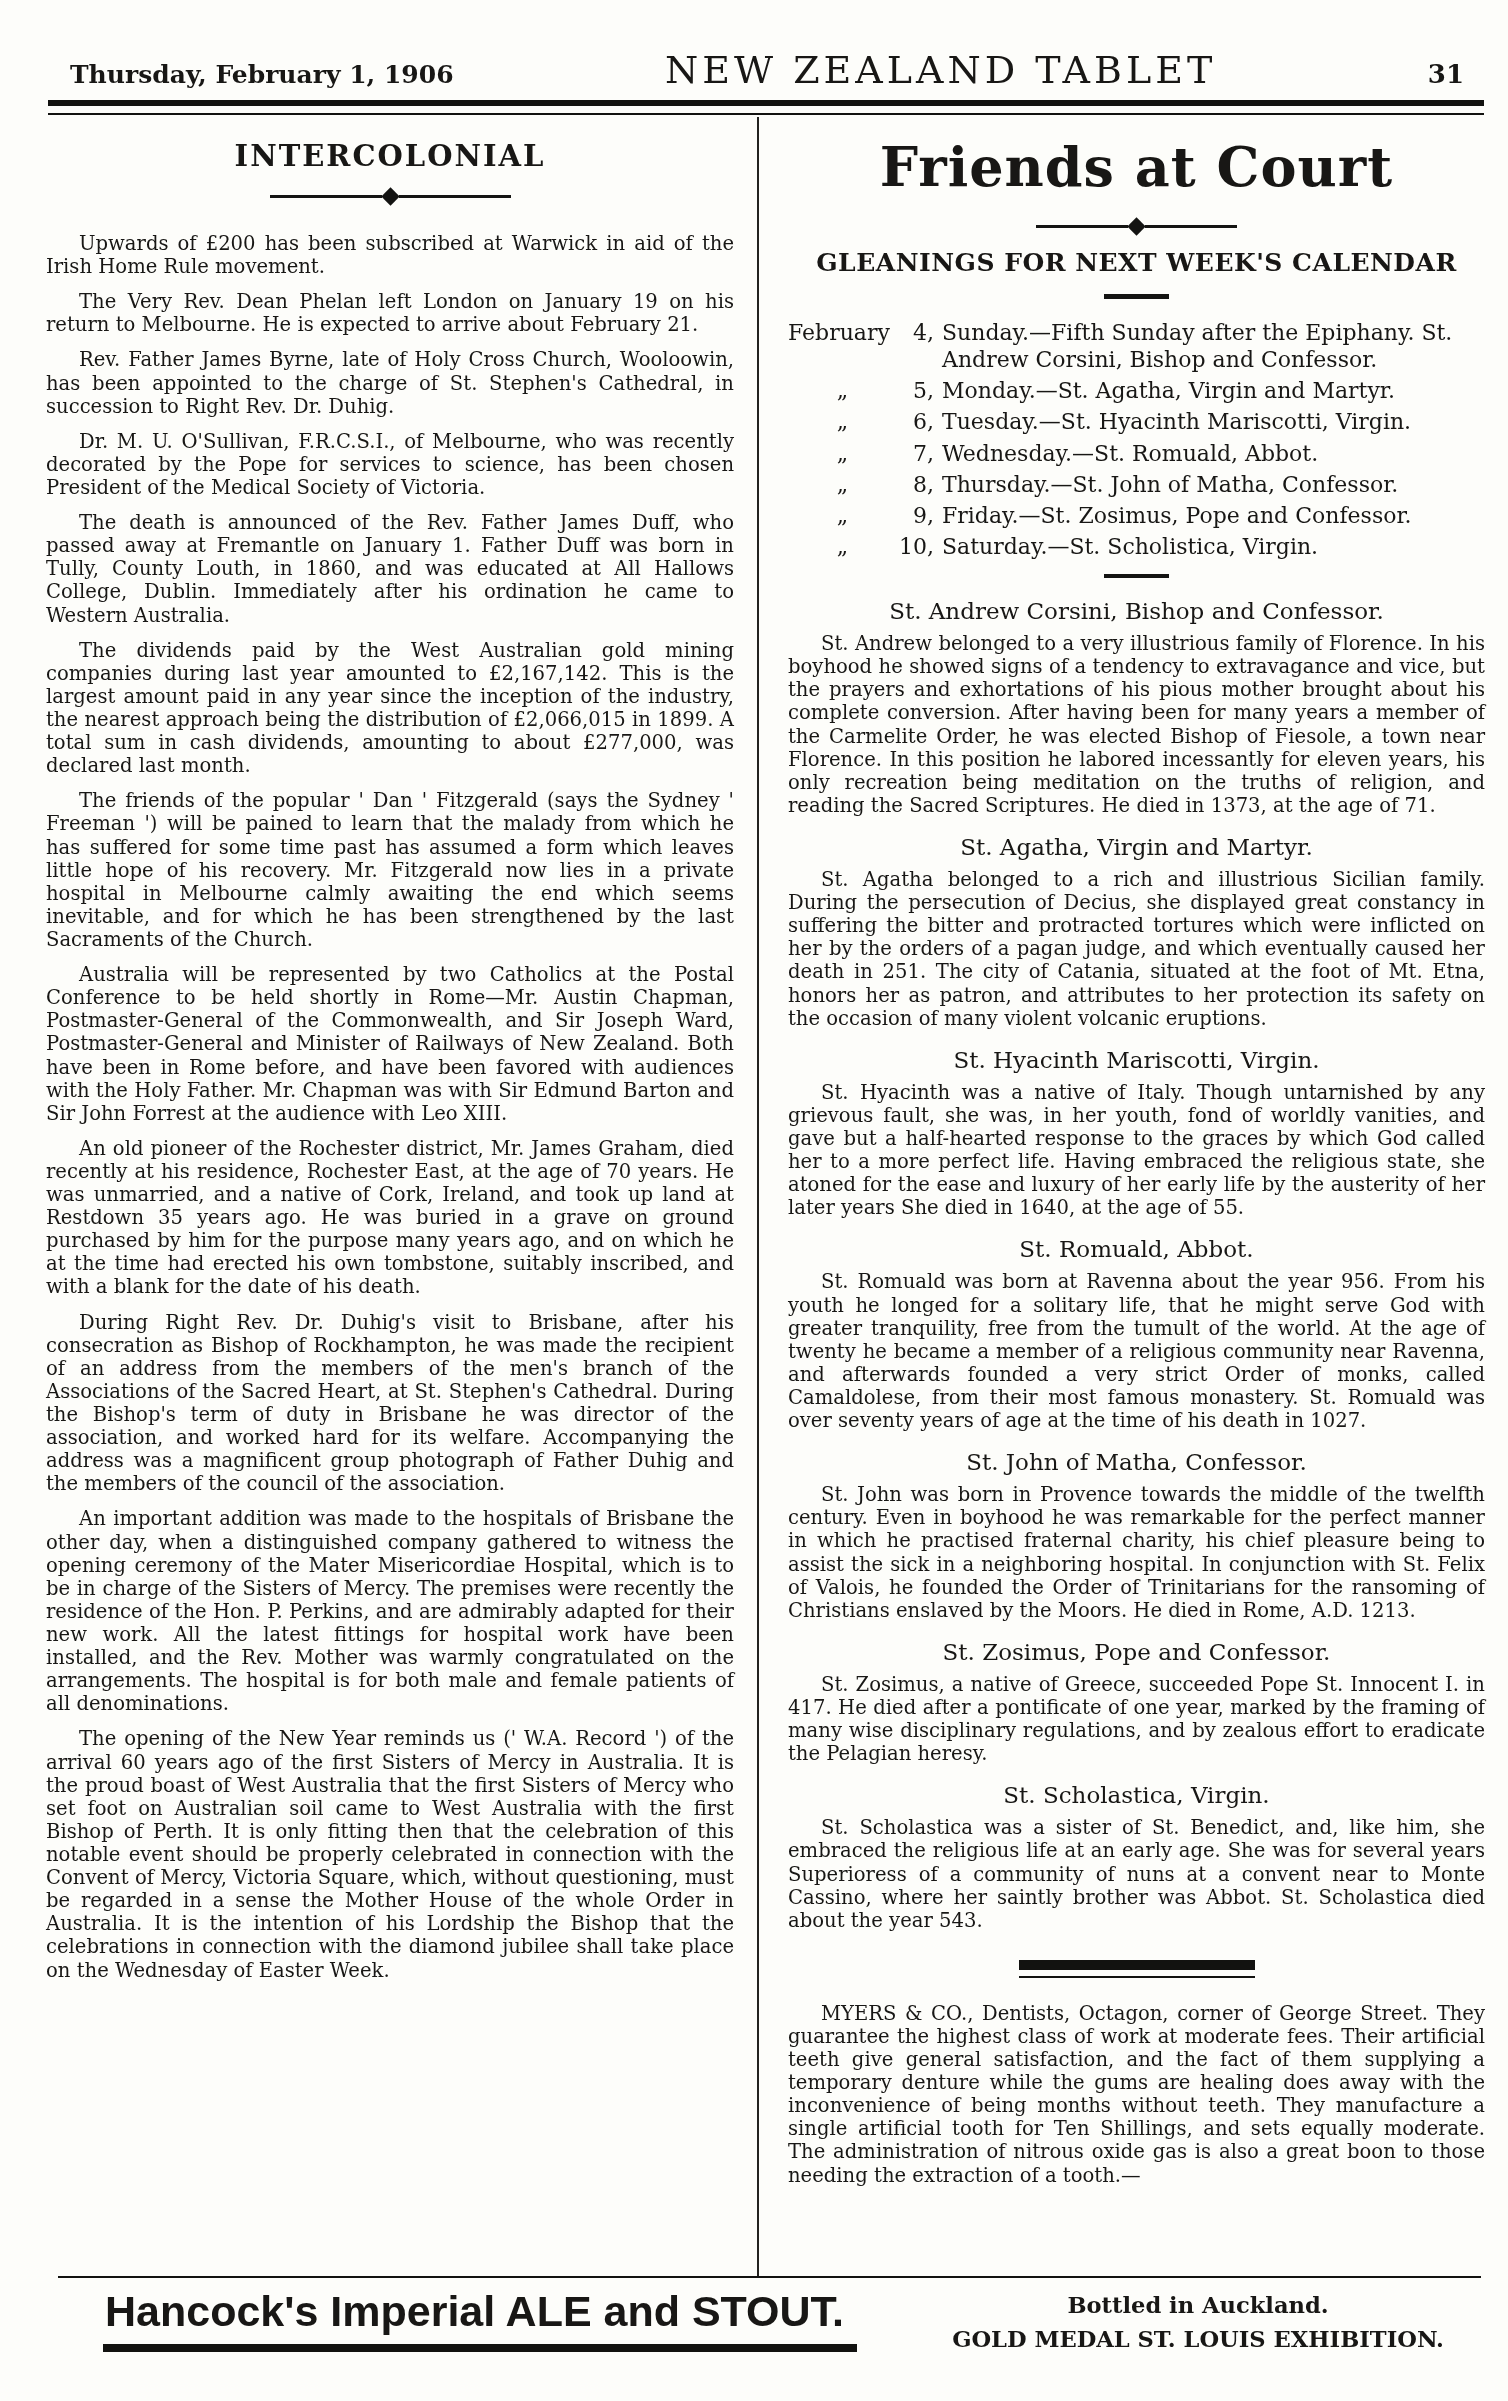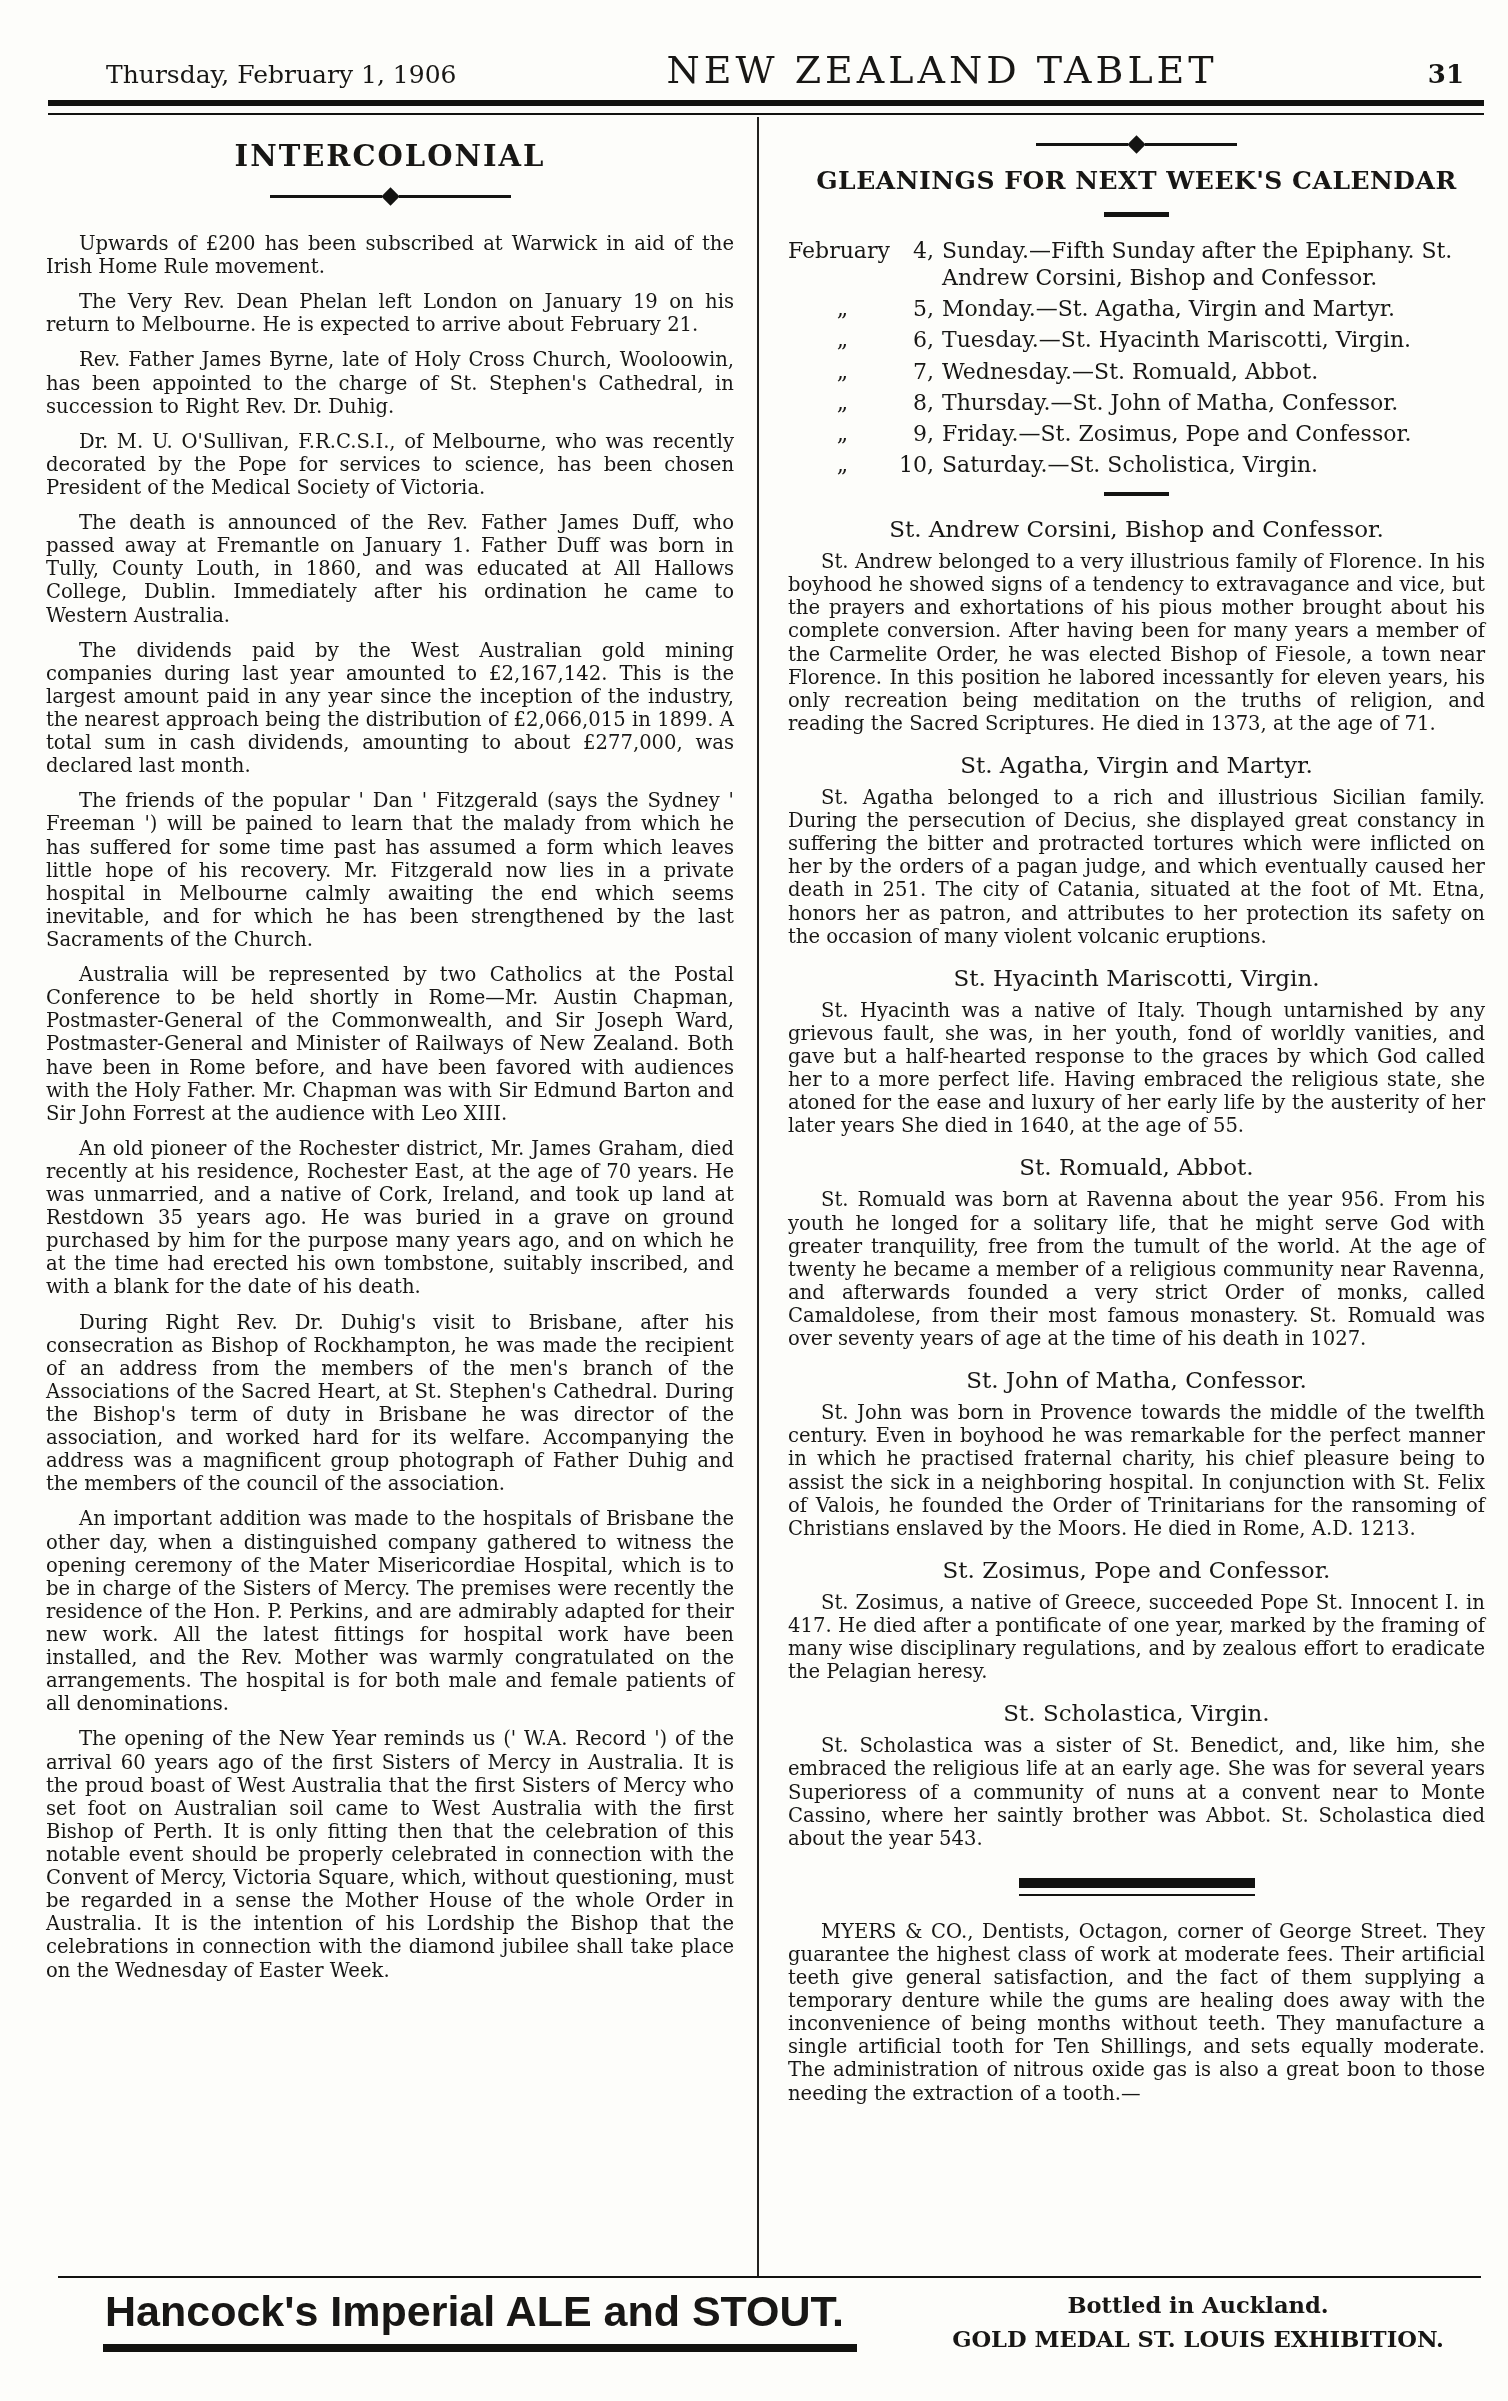--- a/index.html
+++ b/index.html
@@ -10,21 +10,21 @@
     background:#fdfdfa;
     color:#181715;
     font-family:"DejaVu Serif","Liberation Serif",serif;
     overflow:hidden;
   }
   
   .page-header {
     display:flex; align-items:baseline;
     padding:48px 35px 0 70px;
   }
-  .header-date { font-size:25px; font-weight:400; white-space:nowrap;margin-left:36px; }
+  .header-date { font-size:25px; font-weight:700; white-space:nowrap; }
   .header-masthead { flex:1; text-align:center; font-size:38px; font-weight:400; letter-spacing:4px; white-space:nowrap; }
   .header-pageno { font-size:26px; font-weight:700; padding-right:10px; }
   .double-rule { margin:8px 25px 0 48px; height:7px; border-top:6.5px solid #121210; border-bottom:2.5px solid #121210; }
   
   .columns { display:flex; align-items:stretch; height:2182px; padding:2px 24px 0 46px; box-sizing:border-box; }
   .col-left  { width:688px; padding-right:23px; box-sizing:content-box; }
   .col-right { flex:1; padding-left:29px; border-left:2px solid #23221f; }
   
   .intercolonial-title { text-align:center; font-size:29px; font-weight:700; letter-spacing:2px; margin:22px 0 0 0; }
   .orn { display:flex; align-items:center; justify-content:center; width:241px; margin:17px auto 29px auto; }
@@ -91,20 +91,21 @@
       <p class="news-par">The dividends paid by the West Australian gold mining companies during last year amounted to £2,167,142. This is the largest amount paid in any year since the inception of the industry, the nearest approach being the distribution of £2,066,015 in 1899. A total sum in cash dividends, amounting to about £277,000, was declared last month.</p>
       <p class="news-par">The friends of the popular ' Dan ' Fitzgerald (says the Sydney ' Freeman ') will be pained to learn that the malady from which he has suffered for some time past has assumed a form which leaves little hope of his recovery. Mr. Fitzgerald now lies in a private hospital in Melbourne calmly awaiting the end which seems inevitable, and for which he has been strengthened by the last Sacraments of the Church.</p>
       <p class="news-par">Australia will be represented by two Catholics at the Postal Conference to be held shortly in Rome—Mr. Austin Chapman, Postmaster-General of the Commonwealth, and Sir Joseph Ward, Postmaster-General and Minister of Railways of New Zealand. Both have been in Rome before, and have been favored with audiences with the Holy Father. Mr. Chapman was with Sir Edmund Barton and Sir John Forrest at the audience with Leo XIII.</p>
       <p class="news-par">An old pioneer of the Rochester district, Mr. James Graham, died recently at his residence, Rochester East, at the age of 70 years. He was unmarried, and a native of Cork, Ireland, and took up land at Restdown 35 years ago. He was buried in a grave on ground purchased by him for the purpose many years ago, and on which he at the time had erected his own tombstone, suitably inscribed, and with a blank for the date of his death.</p>
       <p class="news-par">During Right Rev. Dr. Duhig's visit to Brisbane, after his consecration as Bishop of Rockhampton, he was made the recipient of an address from the members of the men's branch of the Associations of the Sacred Heart, at St. Stephen's Cathedral. During the Bishop's term of duty in Brisbane he was director of the association, and worked hard for its welfare. Accompanying the address was a magnificent group photograph of Father Duhig and the members of the council of the association.</p>
       <p class="news-par">An important addition was made to the hospitals of Brisbane the other day, when a distinguished company gathered to witness the opening ceremony of the Mater Misericordiae Hospital, which is to be in charge of the Sisters of Mercy. The premises were recently the residence of the Hon. P. Perkins, and are admirably adapted for their new work. All the latest fittings for hospital work have been installed, and the Rev. Mother was warmly congratulated on the arrangements. The hospital is for both male and female patients of all denominations.</p>
       <p class="news-par">The opening of the New Year reminds us (' W.A. Record ') of the arrival 60 years ago of the first Sisters of Mercy in Australia. It is the proud boast of West Australia that the first Sisters of Mercy who set foot on Australian soil came to West Australia with the first Bishop of Perth. It is only fitting then that the celebration of this notable event should be properly celebrated in connection with the Convent of Mercy, Victoria Square, which, without questioning, must be regarded in a sense the Mother House of the whole Order in Australia. It is the intention of his Lordship the Bishop that the celebrations in connection with the diamond jubilee shall take place on the Wednesday of Easter Week.</p>
     </div>
 
     <div class="col-right">
+      <div class="friends-title">Friends at Court</div>
       <div class="orn orn-small">
         <span class="line"></span>
         <span class="diamond"></span>
         <span class="line"></span>
       </div>
       <div class="gleanings-subtitle">GLEANINGS FOR NEXT WEEK'S CALENDAR</div>
       <div class="short-rule"></div>
 
       <div class="calendar">
         <div class="cal-row">

